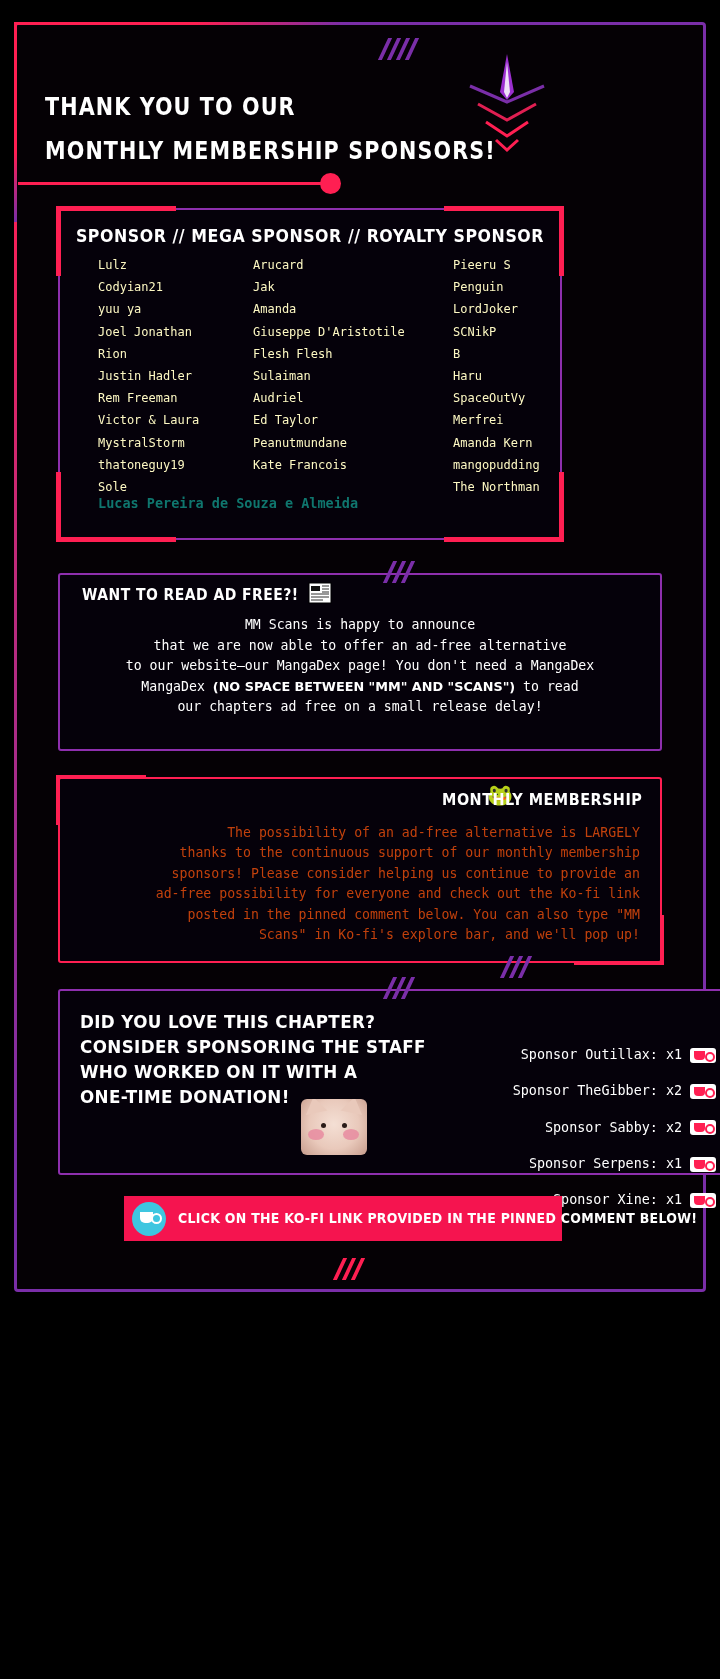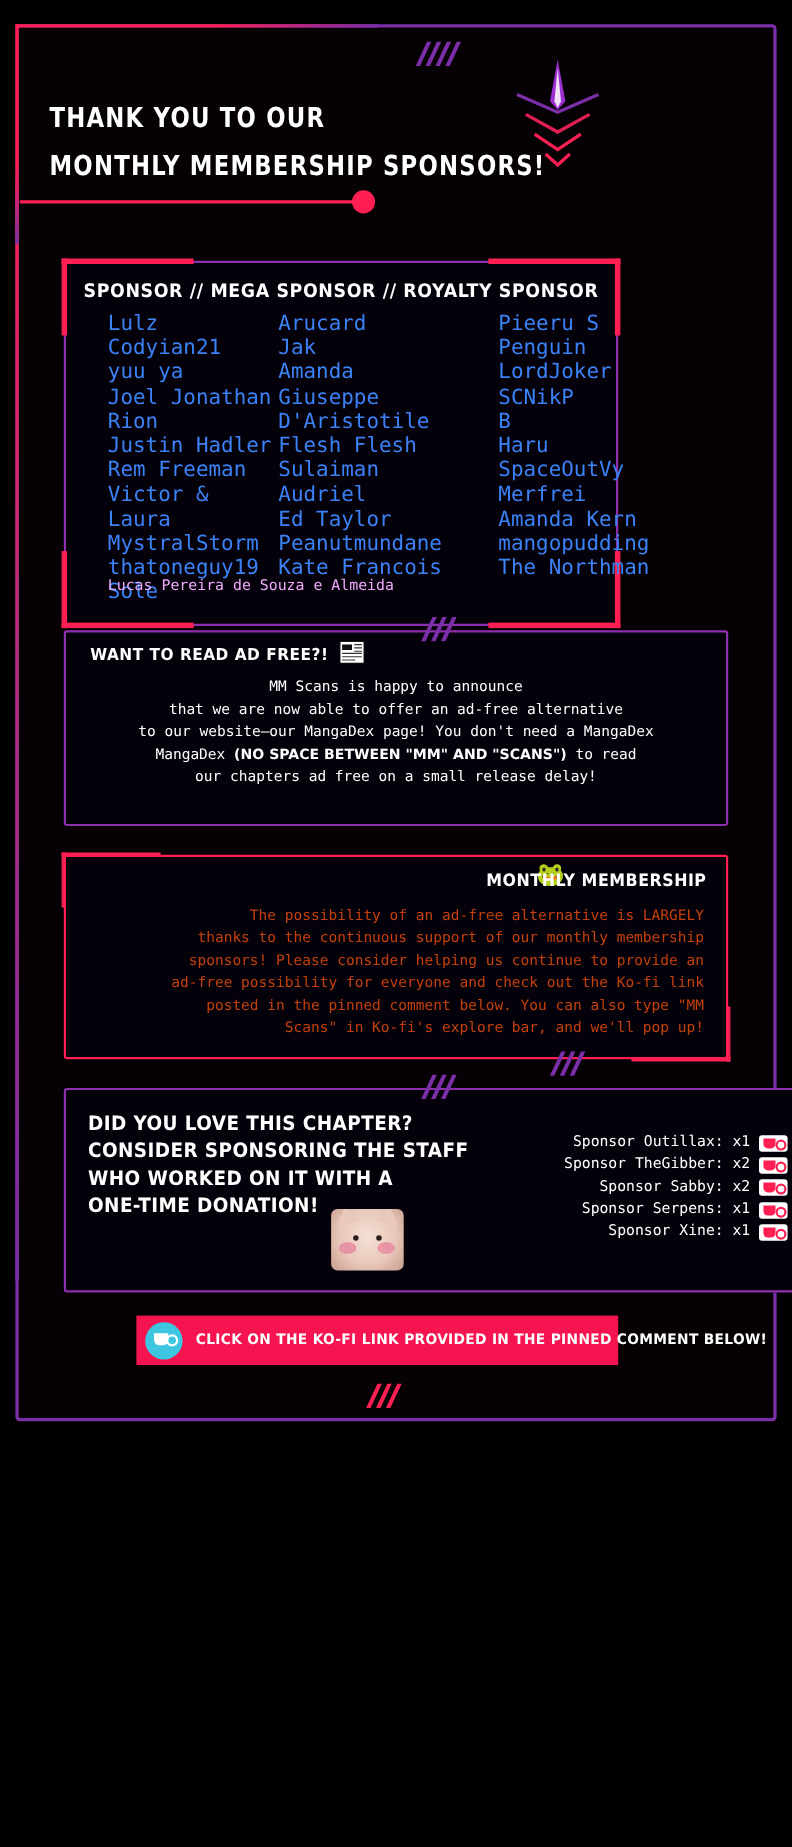--- a/index.html
+++ b/index.html
@@ -139,21 +139,20 @@
     position: absolute;
     background: #ff1f52;
   }
 
   
   #sponsors-panel {
     left: 58px;
     top: 208px;
     width: 504px;
     height: 332px;
-    margin-top: 29px;
   }
   .sponsor-heading {
     position: absolute;
     top: 18px;
     left: 0;
     width: 100%;
     text-align: center;
     color: #ffffff;
     font-family: "DejaVu Sans", sans-serif;
     font-weight: bold;
@@ -162,30 +161,31 @@
     text-transform: uppercase;
     transform: scaleX(0.93);
   }
   .sponsor-cols {
     position: absolute;
     top: 46px;
     left: 40px;
     width: 540px;
     display: flex;
   }
-  .scol { font-size: 19px; color: #3b82f6; line-height: 22.2px; }
+  .scol { font-size: 12px; color: #fef9c3; line-height: 22.2px; }
   .scol.c1 { width: 155px; }
   .scol.c2 { width: 200px; }
   .scol.c3 { width: 185px; }
   .sponsor-wide {
     position: absolute;
     left: 40px;
     top: 287px;
     font-size: 13.5px;
-    color: #f0abfc;
+    color: #0f766e;
+    font-weight: bold;
   }
 
   
   #adfree-panel {
     left: 58px;
     top: 573px;
     width: 604px;
     height: 178px;
   }
   .adfree-head {
@@ -321,21 +321,21 @@
   .tier-list {
     position: absolute;
     right: 18px;
     top: 40px;
     width: 250px;
     text-align: right;
     color: #ffffff;
     font-size: 13.4px;
     line-height: 20.3px;
   }
-  .tier-row { display: flex; justify-content: flex-end; align-items: center; gap: 8px; height: 20.3px;}
+  .tier-row { display: flex; justify-content: flex-end; align-items: center; gap: 8px; height: 20.3px; margin-top: 16px;}
   .kofi-chip {
     width: 26px; height: 15px;
     border-radius: 3px;
     background: #ffffff;
     position: relative;
     display: inline-block;
     flex: none;
   }
   .kofi-chip .cup {
     position: absolute;

